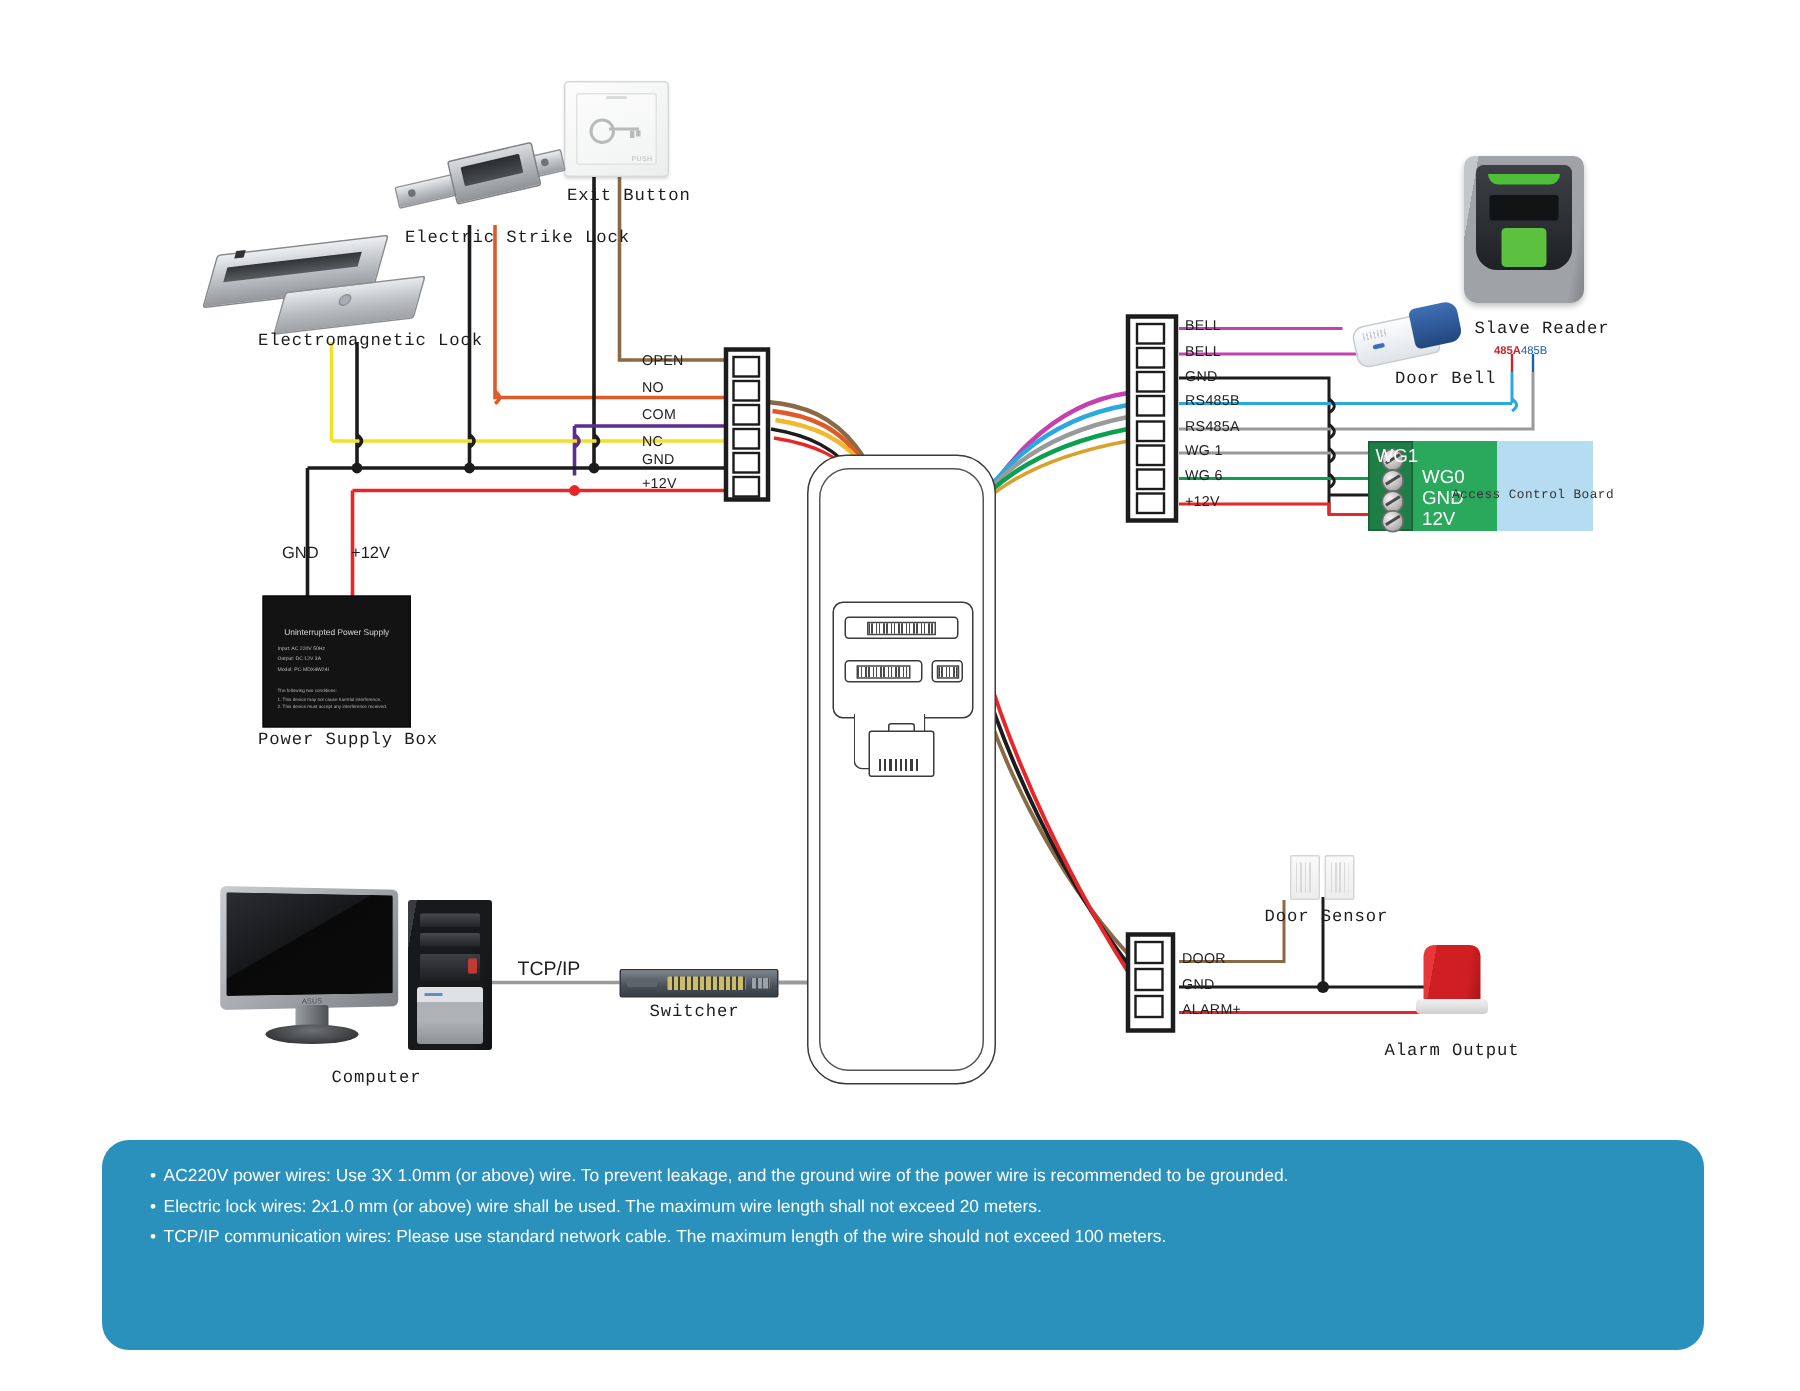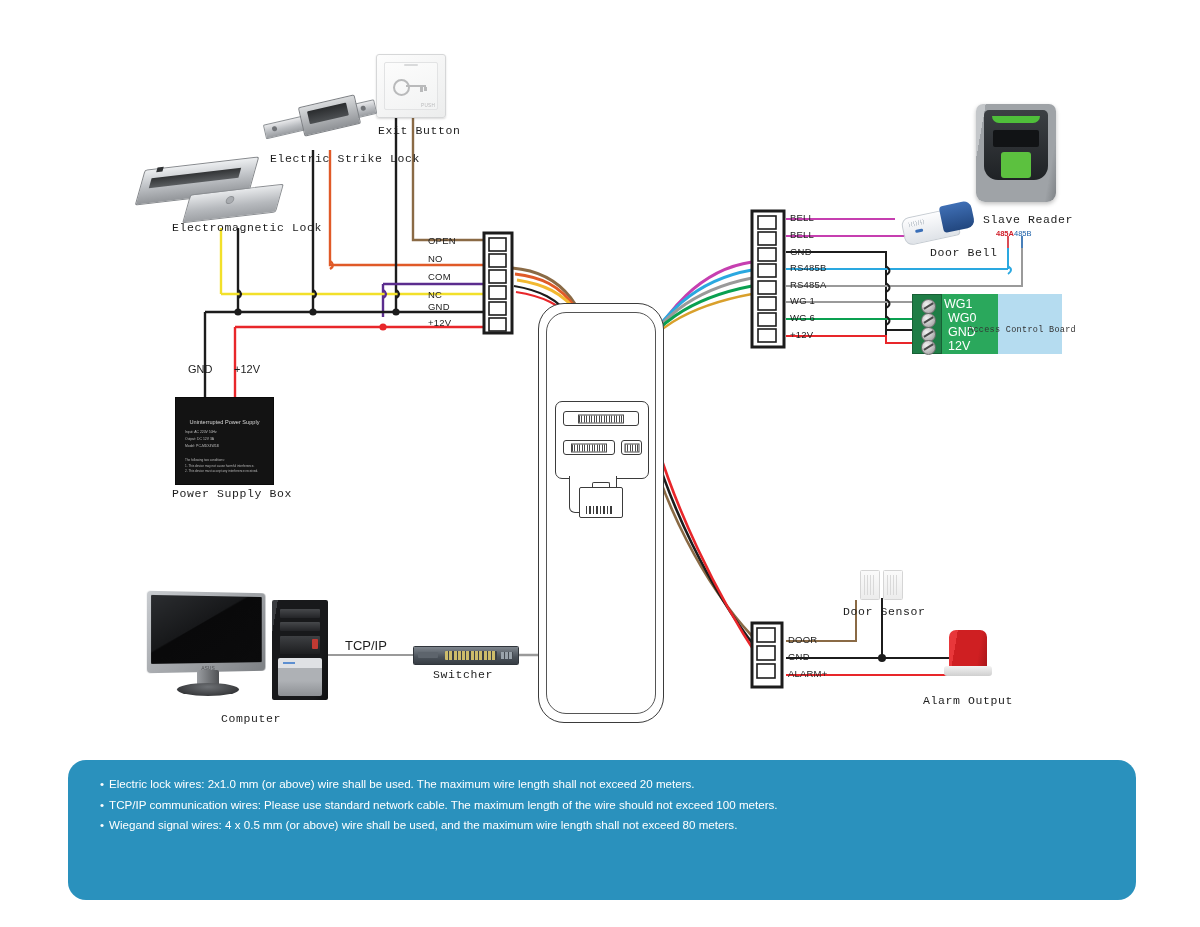--- a/index.html
+++ b/index.html
@@ -696,21 +696,21 @@
   <div class="sml-blue" style="left:1014px; top:229px;">485B</div>
 
   <div class="acb"></div>
   <div class="acb-green"></div>
   <div class="acb-strip">
     <div class="screw" style="top:4px;"></div>
     <div class="screw" style="top:18px;"></div>
     <div class="screw" style="top:32px;"></div>
     <div class="screw" style="top:45px;"></div>
   </div>
-  <div class="wg-lbl" style="left:944px; top:296px;">WG1</div>
+  <div class="wg-lbl" style="left:917px; top:296px;">WG1</div>
   <div class="wg-lbl" style="left:948px; top:310px;">WG0</div>
   <div class="wg-lbl" style="left:948px; top:324px;">GND</div>
   <div class="wg-lbl" style="left:948px; top:338px;">12V</div>
   <div class="acb-lbl" style="left:946px; top:325px;margin-left:22px;">Access Control Board</div>
 
   <div class="dev doorsensor">
     <div class="a"></div>
     <div class="b"></div>
   </div>
   <div class="lbl" style="left:843px; top:605px;">Door Sensor</div>
@@ -726,23 +726,23 @@
   <div class="term-lbl" style="left:788px; top:668px;">ALARM+</div>
 
   <div class="dev alarm">
     <div class="dome"></div>
     <div class="base"></div>
   </div>
   <div class="lbl" style="left:923px; top:694px;">Alarm Output</div>
 
   <div class="req-panel">
     <div class="req-item">
+      <span class="b">•</span><span>AC220V power wires:  Use 3X 1.0mm (or above) wire. To prevent leakage, and the ground wire of the power wire is recommended to be grounded.</span>
+    </div>
+    <div class="req-item">
       <span class="b">•</span><span>Electric lock wires: 2x1.0 mm (or above) wire shall be used. The maximum wire length shall not exceed 20 meters.</span>
     </div>
     <div class="req-item">
       <span class="b">•</span><span>TCP/IP communication wires: Please use standard network cable. The maximum length of the wire should not exceed 100 meters.</span>
     </div>
-    <div class="req-item">
-      <span class="b">•</span><span>Wiegand signal wires: 4 x 0.5 mm (or above) wire shall be used, and the maximum wire length shall not exceed 80 meters.</span>
-    </div>
   </div>
 
 </div>
 
 </body></html>

